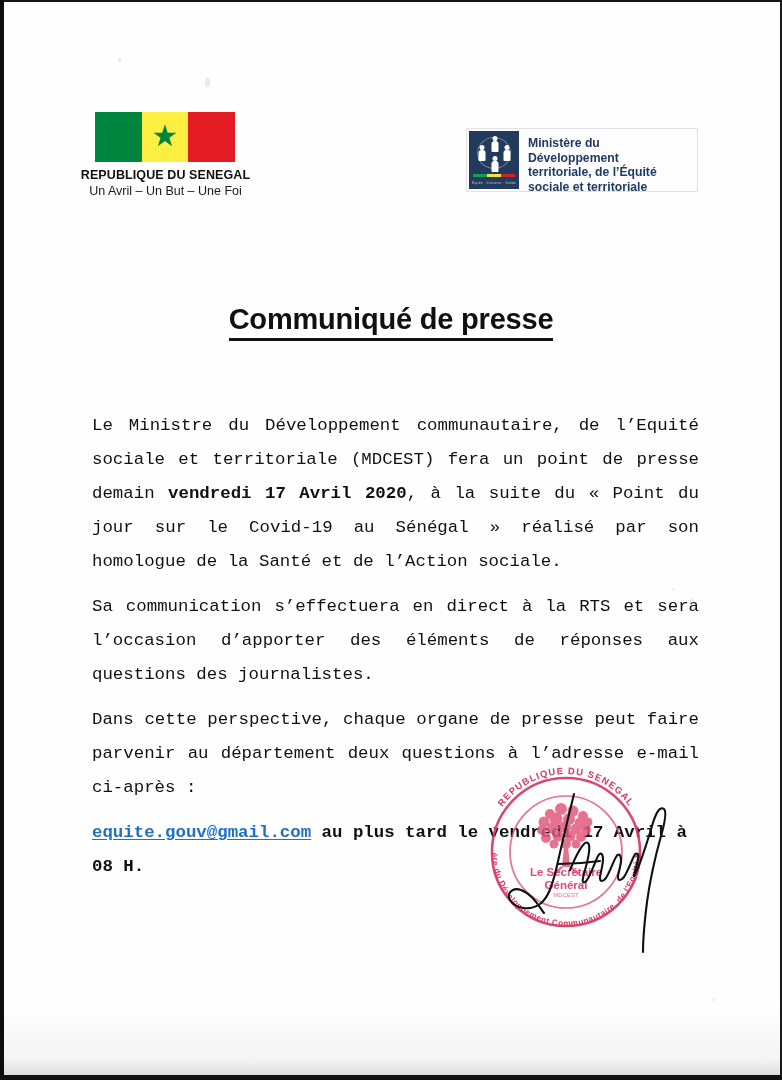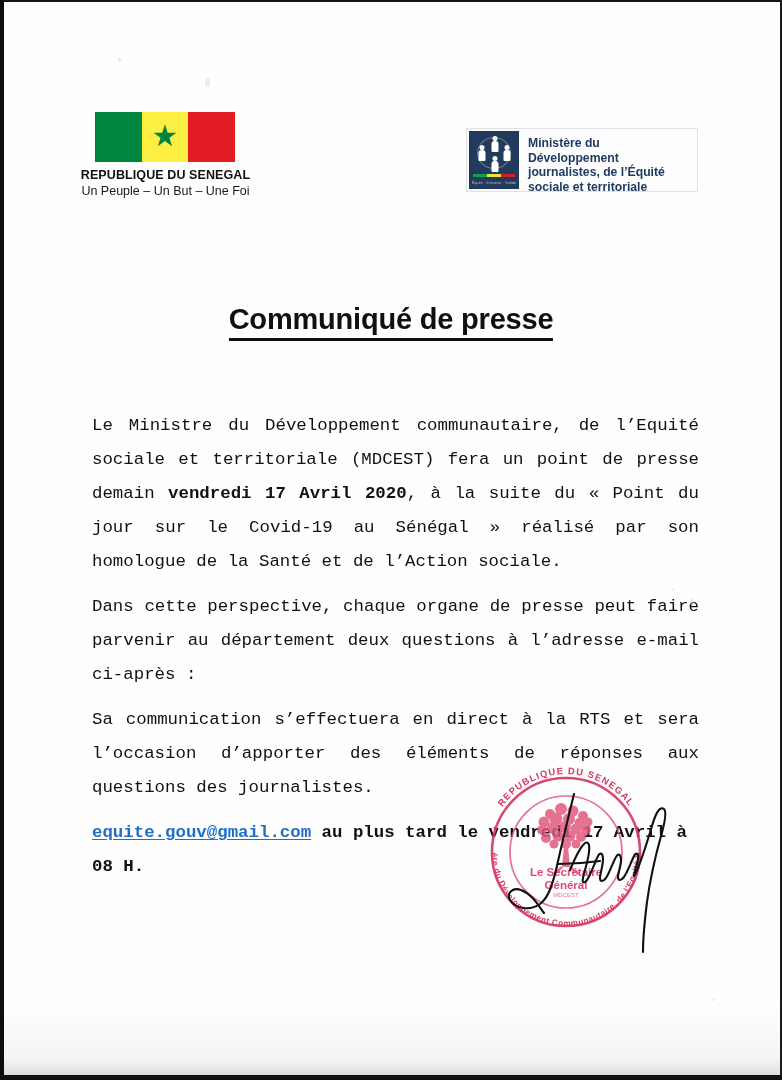--- a/index.html
+++ b/index.html
@@ -274,21 +274,21 @@
 
   <div class="flag-block">
     <div class="flag">
       <div class="band band-green"></div>
       <div class="band band-yellow">
         <div class="flag-star">★</div>
       </div>
       <div class="band band-red"></div>
     </div>
     <div class="rep-title">REPUBLIQUE DU SENEGAL</div>
-    <div class="rep-motto">Un Peuple – Un But – Une Foi</div>
+    <div class="rep-motto">Un Avril – Un But – Une Foi</div>
   </div>
 
   <div class="ministry-block">
     <div class="ministry-mark">
       <div class="ring"></div>
 
       <div class="fig fig-top">
         <div class="head"></div>
           <div class="body"></div>
       </div>
@@ -303,36 +303,36 @@
       <div class="fig fig-bottom">
         <div class="head"></div>
           <div class="body"></div>
       </div>
 
       <div class="colorbar"></div>
       <div class="microtext">Équité · Inclusion · Solidarité · Territoire</div>
     </div>
     <div class="ministry-text">
       <div>Ministère du Développement</div>
-      <div>journalistes, de l’Équité</div>
+      <div>territoriale, de l’Équité</div>
       <div>sociale et territoriale</div>
     </div>
   </div>
 
   <div class="doc-title">
     <span class="t">Communiqué de presse</span>
   </div>
 
   <div class="body-area">
 
     <p class="para"><span>Le Ministre du Développement communautaire, de l’Equité sociale et territoriale (MDCEST) fera un point de presse demain </span><b>vendredi 17 Avril 2020</b><span>, à la suite du « Point du jour sur le Covid-19 au Sénégal » réalisé par son homologue de la Santé et de l’Action sociale.</span></p>
 
+    <p class="para">Sa communication s’effectuera en direct à la RTS et sera l’occasion d’apporter des éléments de réponses aux questions des journalistes.</p>
+
     <p class="para">Dans cette perspective, chaque organe de presse peut faire parvenir au département deux questions à l’adresse e-mail ci-après :</p>
-
-    <p class="para">Sa communication s’effectuera en direct à la RTS et sera l’occasion d’apporter des éléments de réponses aux questions des journalistes.</p>
 
     <p class="email-line"><a class="email-link" href="#">equite.gouv@gmail.com</a><span> au plus tard le vendredi 17 Avril à 08 H.</span></p>
   </div>
 
   <div class="stamp-wrap">
 
     <svg class="stamp-svg" width="260" height="215" viewBox="0 0 260 215">
       <defs>
         <path id="arcTop" d="M 22,100 A 78,78 0 0 1 178,100" fill="none"></path>
         <path id="arcBot" d="M 26,100 A 74,74 0 0 0 174,100" fill="none"></path>

